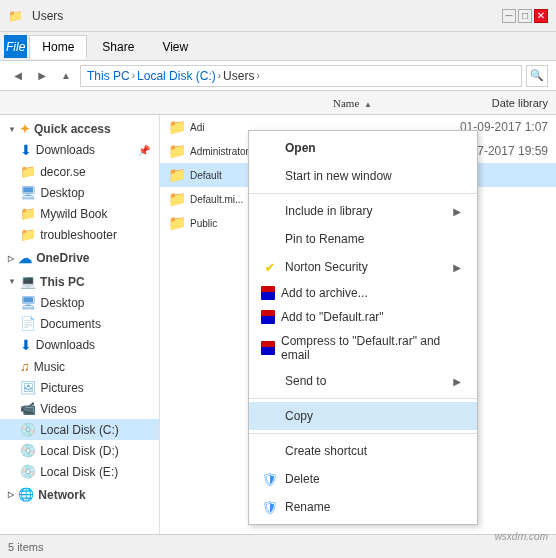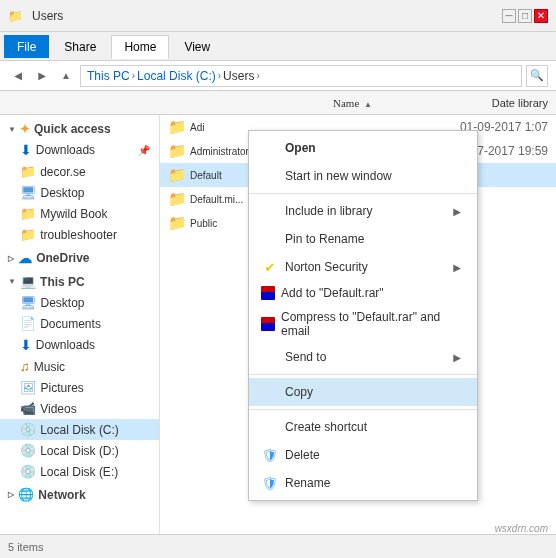--- a/index.html
+++ b/index.html
@@ -63,21 +63,22 @@
     .ribbon-tab.active {
       background: #fff;
       border-color: #d0d0d0;
       border-bottom: 1px solid #fff;
       margin-bottom: -1px;
       z-index: 1;
     }
     .ribbon-tab.file-tab {
       background: #0078d7;
       color: #fff;
-      padding: 4px 12px;
+      padding: 4px 1px;
+      font-style: italic;
     }
 
     
     .address-bar {
       background: #fff;
       border-bottom: 1px solid #d0d0d0;
       padding: 4px 8px;
       display: flex;
       align-items: center;
       gap: 4px;
@@ -298,21 +299,21 @@
     }
     .ctx-separator {
       height: 1px;
       background: #e0e0e0;
       margin: 3px 0;
     }
 
     
     .watermark {
       position: absolute;
-      bottom: 24px;
+      bottom: 16px;
       right: 8px;
       font-size: 10px;
       color: #999;
       font-style: italic;
     }
 
     
     .onedrive-icon { color: #0078d7; font-size: 14px; }
     
     .computer-icon { color: #555; font-size: 13px; }
@@ -352,22 +353,22 @@
     <div style="margin-left:auto; display:flex; gap:2px;">
       <div style="width:14px;height:14px;background:#f0f0f0;border:1px solid #aaa;display:flex;align-items:center;justify-content:center;cursor:pointer;font-size:10px;color:#666;">─</div>
       <div style="width:14px;height:14px;background:#f0f0f0;border:1px solid #aaa;display:flex;align-items:center;justify-content:center;cursor:pointer;font-size:10px;color:#666;">□</div>
       <div style="width:14px;height:14px;background:#e81123;border:1px solid #c00000;display:flex;align-items:center;justify-content:center;cursor:pointer;font-size:10px;color:#fff;">✕</div>
     </div>
   </div>
 
   <div class="ribbon">
     <div class="ribbon-tabs">
       <div class="ribbon-tab file-tab">File</div>
+      <div class="ribbon-tab active">Home</div>
       <div class="ribbon-tab">Share</div>
-      <div class="ribbon-tab active">Home</div>
       <div class="ribbon-tab">View</div>
     </div>
   </div>
 
   <div class="address-bar">
     <div class="nav-btn" title="Back">◀</div>
     <div class="nav-btn" title="Forward">▶</div>
     <div class="nav-btn" title="Up">▲</div>
     <div class="breadcrumb-path">
       <span class="breadcrumb-item">This PC</span>
@@ -541,20 +542,24 @@
       <span class="ctx-icon"></span>
       <span>Pin to Rename</span>
     </div>
     <div class="ctx-item">
       <span class="ctx-icon norton-icon">✔</span>
       <span>Norton Security</span>
       <span class="submenu-arrow">▶</span>
     </div>
     <div class="ctx-item">
       <div class="winrar-icon"></div>
+      <span>Add to archive...</span>
+    </div>
+    <div class="ctx-item">
+      <div class="winrar-icon"></div>
       <span>Add to "Default.rar"</span>
     </div>
     <div class="ctx-item">
       <div class="winrar-icon"></div>
       <span>Compress to "Default.rar" and email</span>
     </div>
     <div class="ctx-item">
       <span class="ctx-icon"></span>
       <span>Send to</span>
       <span class="submenu-arrow">▶</span>

